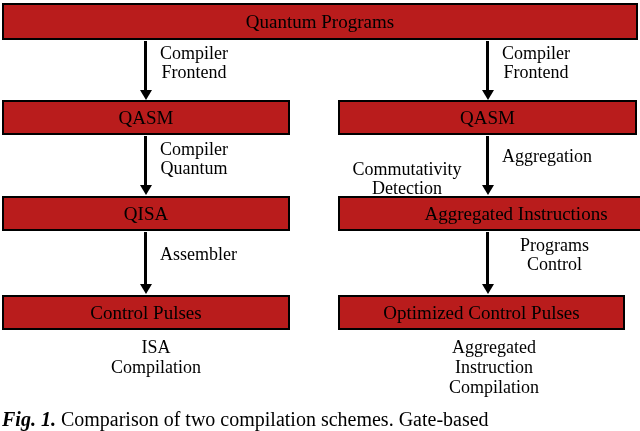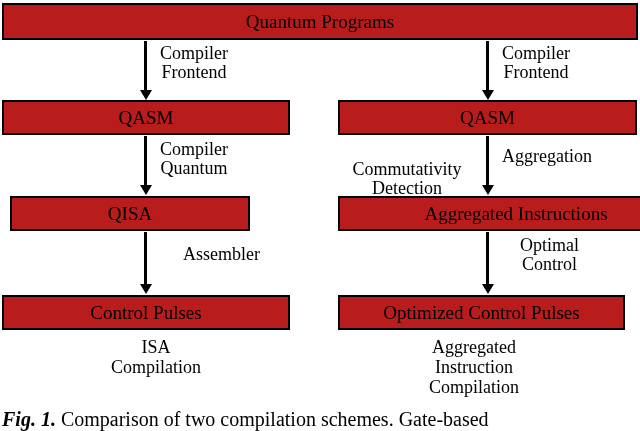--- a/index.html
+++ b/index.html
@@ -44,21 +44,21 @@
   
   .box-top {
     left: 2px;
     top: 3px;
     width: 636px;
     height: 37px;
   }
 
   
   .box-l1 { left: 2px;  top: 100px; width: 288px; height: 35px; }
-  .box-l2 { left: 2px;  top: 196px; width: 240px; height: 35px; margin-left: 8px; }
+  .box-l2 { left: 2px;  top: 196px; width: 288px; height: 35px; }
   .box-l3 { left: 2px;  top: 295px; width: 288px; height: 35px; }
 
   
   .box-r1 { left: 338px; top: 100px; width: 299px; height: 35px; }
   .box-r2 { left: 338px; top: 196px; width: 356px; height: 35px; align-items: center; }
   .box-r3 { left: 338px; top: 295px; width: 287px; height: 35px; }
 
   
   .arrow {
     position: absolute;
@@ -90,37 +90,37 @@
   .edge-label {
     position: absolute;
     font-size: 18px;
     line-height: 1.08;
     text-align: center;
     white-space: nowrap;
   }
 
   .lbl-l-frontend { left: 160px; top: 44px;  }
   .lbl-l-backend  { left: 160px; top: 140px; }
-  .lbl-l-assembler{ left: 160px; top: 245px; margin-left: 23px; }
+  .lbl-l-assembler{ left: 160px; top: 245px; }
 
   .lbl-r-frontend { left: 502px; top: 44px;  }
   .lbl-r-commut   { left: 333px; top: 140px; width: 148px; text-align: center; margin-top: 20px; }
   .lbl-r-aggreg   { left: 502px; top: 147px; }
   .lbl-r-optimal  { left: 520px; top: 236px; }
 
   
   .scheme-caption {
     position: absolute;
     font-size: 18px;
     line-height: 1.1;
     text-align: center;
     white-space: nowrap;
   }
   .cap-left  { left: 66px;  top: 338px; width: 180px; }
-  .cap-right { left: 384px; top: 338px; width: 180px; }
+  .cap-right { left: 404px; top: 338px; width: 180px; }
 
   
   .fig-caption {
     position: absolute;
     left: 2px;
     top: 408px;
     width: 636px;
     font-size: 20px;
     line-height: 1.15;
     white-space: nowrap;
@@ -189,21 +189,21 @@
   <div class="edge-label lbl-r-aggreg">
     <div>Aggregation</div>
   </div>
 
   <div class="node-box box-r2">
     <span class="node-label">Aggregated Instructions</span>
   </div>
 
   <div class="arrow arr-r3"></div>
   <div class="edge-label lbl-r-optimal">
-    <div>Optimal</div>
+    <div>Programs</div>
     <div>Control</div>
   </div>
 
   <div class="node-box box-r3">
     <span class="node-label">Optimized Control Pulses</span>
   </div>
 
   <div class="scheme-caption cap-right">
     <div>Aggregated</div>
     <div>Instruction</div>

